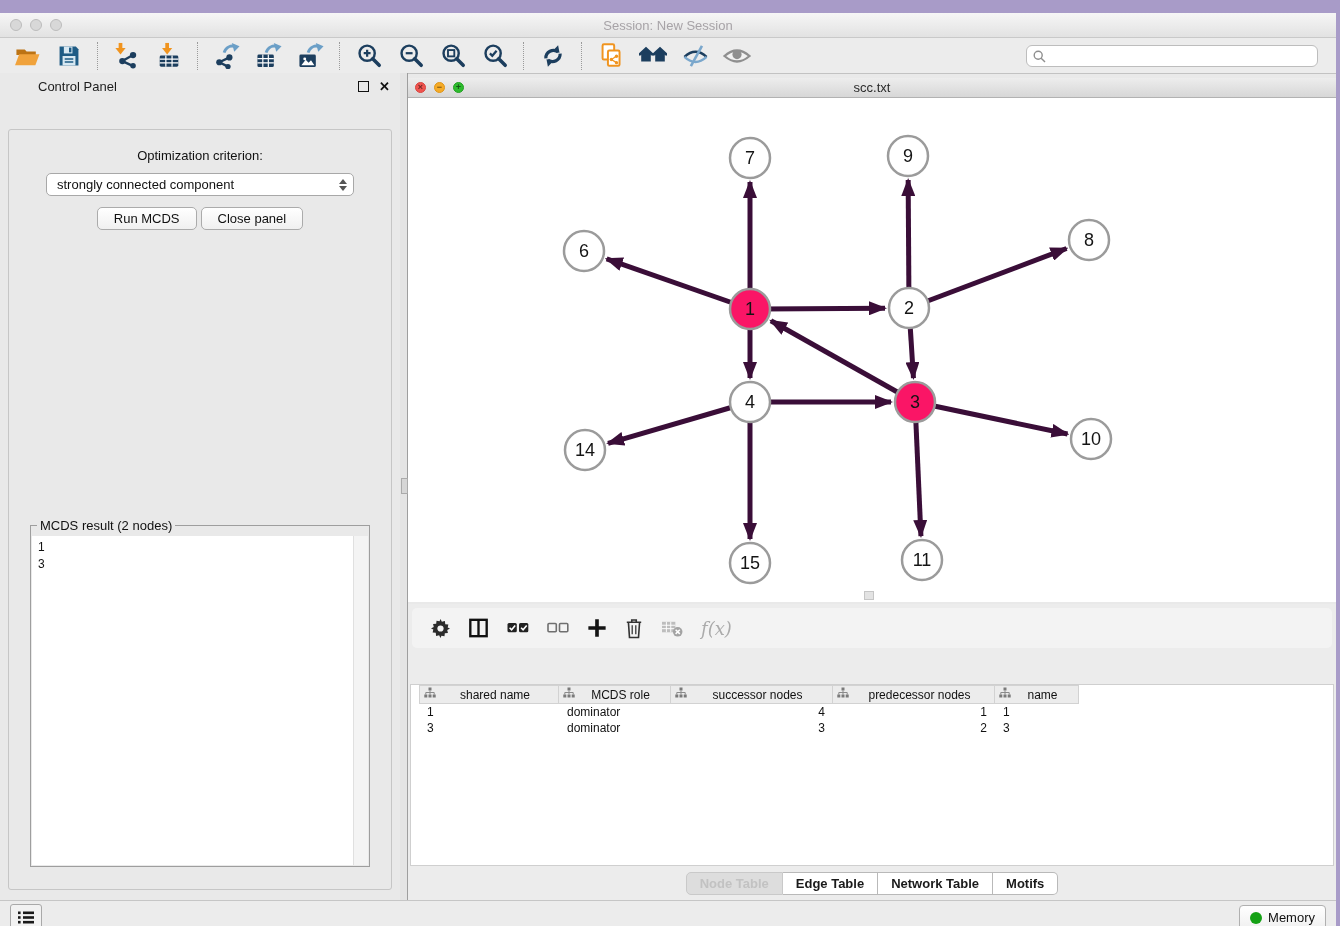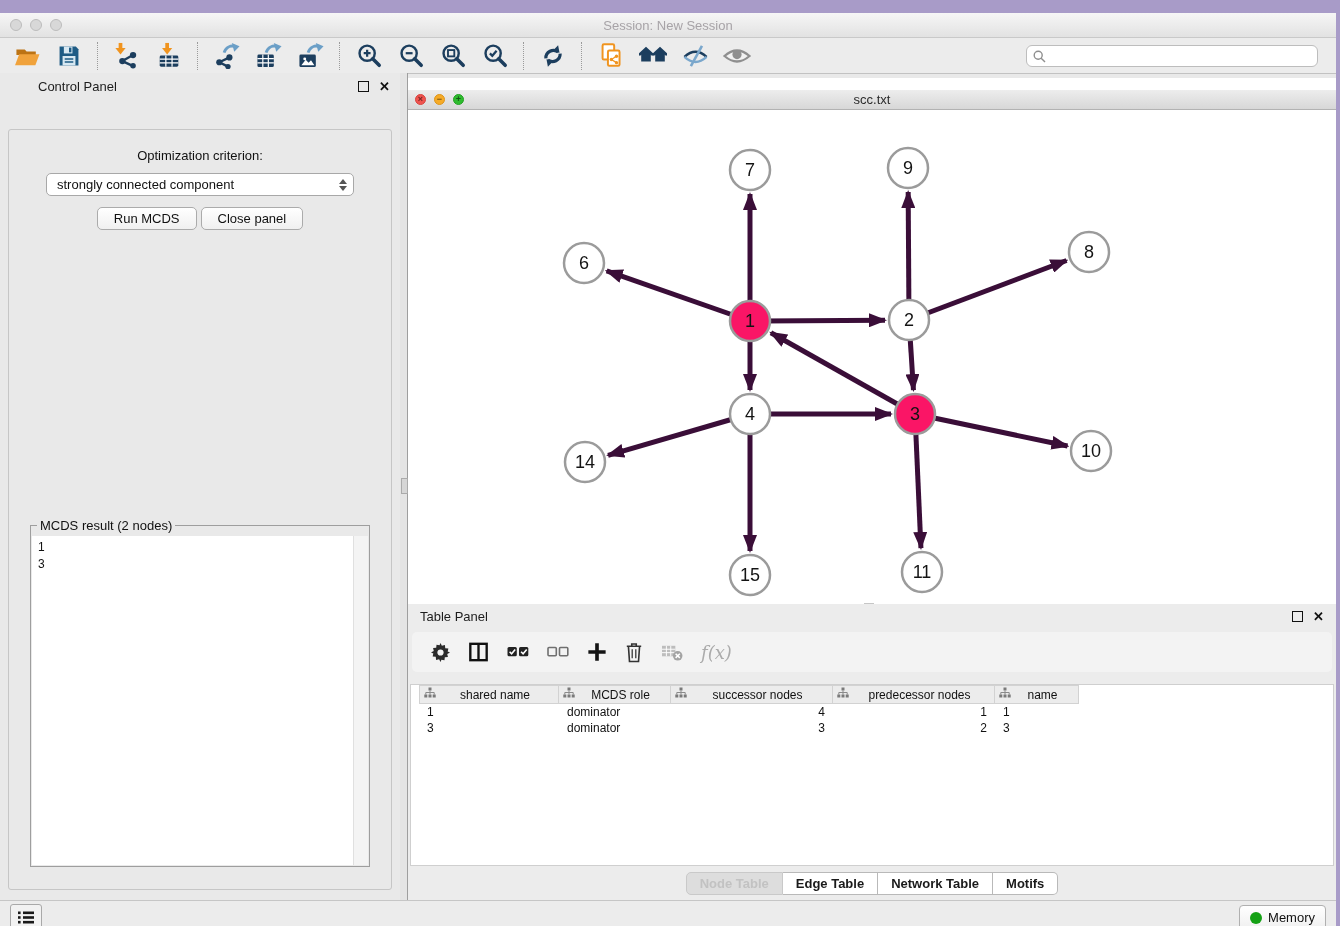--- a/index.html
+++ b/index.html
@@ -59,21 +59,21 @@
   .result-scrollbar{width:14px;background:#f4f4f4;border-left:1px solid #e0e0e0;}
 
   
   .v-splitter{position:absolute;left:400px;top:60px;width:8px;height:827px;background:#e4e4e4;
               border-right:1px solid #9e9e9e;box-sizing:border-box;}
   .v-grip{position:absolute;left:1px;top:405px;width:5px;height:14px;background:#d6d6d6;border:1px solid #aaa;}
 
   
   .network-window{position:absolute;left:408px;top:65px;width:928px;height:524px;background:#fff;}
   .nw-titlebar{height:19px;background:linear-gradient(#ededed,#d7d7d7);border-bottom:1px solid #b2b2b2;
-               position:relative;display:flex;align-items:center;justify-content:center;margin-top:12px;}
+               position:relative;display:flex;align-items:center;justify-content:center;}
   .nw-titlebar .tl-group{position:absolute;left:7px;top:4px;display:flex;gap:8px;}
   .tl-sm{width:11px;height:11px;border-radius:50%;box-sizing:border-box;font-size:9px;font-weight:bold;
          display:flex;align-items:center;justify-content:center;color:rgba(0,0,0,.55);line-height:1;}
   .tl-red{background:#f0544f;border:1px solid #d8443f;}
   .tl-red::after{content:'×';}
   .tl-yellow{background:#f6ab27;border:1px solid #dd951a;}
   .tl-yellow::after{content:'−';}
   .tl-green{background:#2ebc2e;border:1px solid #23a023;}
   .tl-green::after{content:'+';}
   .nw-title{font-size:13px;color:#2b2b2b;}
@@ -384,27 +384,20 @@
           <g>
             <circle cx="514" cy="462" r="20" fill="#ffffff" stroke="#9b9b9b" stroke-width="2.5"></circle>
             <text x="514" y="468" text-anchor="middle" font-size="18" fill="#141414">11</text>
           </g>
         </svg>
       <div class="canvas-grip"></div>
     </div>
   </div>
 
   <div class="table-panel">
-    <div class="tp-header">
-      <span class="panel-title">Table Panel</span>
-      <span class="panel-header-icons">
-        <span class="float-icon"></span>
-        <span class="close-icon"></span>
-      </span>
-    </div>
     <div class="tp-toolbar" id="tp-toolbar">
         <div class="tp-tool">
           <svg width="19" height="19" viewBox="0 0 22 22">
             <path d="M11 0l1.6 3.2 3.5-.8.4 3.6 3.6.4-.8 3.5L22 11l-3.2 1.6.8 3.5-3.6.4-.4 3.6-3.5-.8L11 22l-1.6-3.2-3.5.8-.4-3.6-3.6-.4.8-3.5L0 11l3.2-1.6-.8-3.5 3.6-.4.4-3.6 3.5.8z" fill="#2b2b2b"></path>
             <circle cx="11" cy="11" r="3.6" fill="#f3f3f3"></circle>
           </svg>
         </div>
         <div class="tp-tool">
           <svg width="21" height="20" viewBox="0 0 22 22">
             <rect x="2" y="2" width="18" height="18" fill="none" stroke="#111" stroke-width="2.6"></rect>

